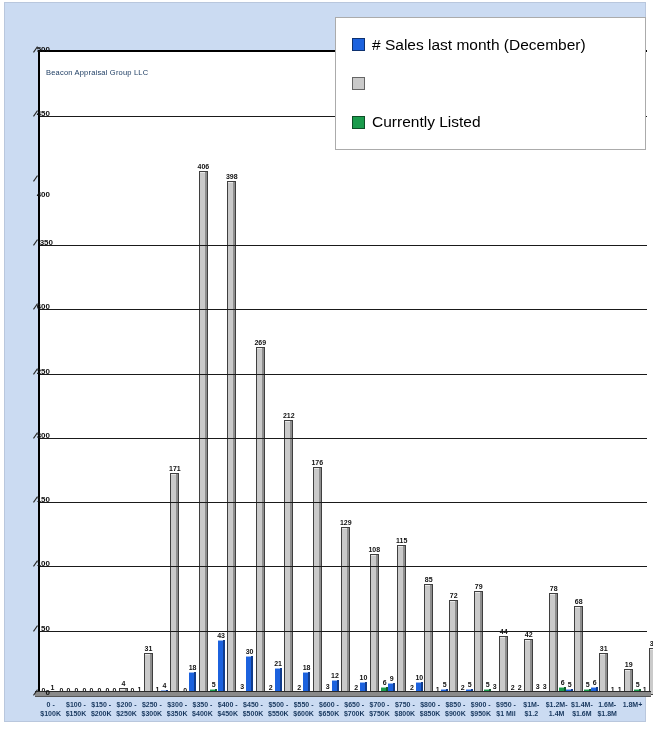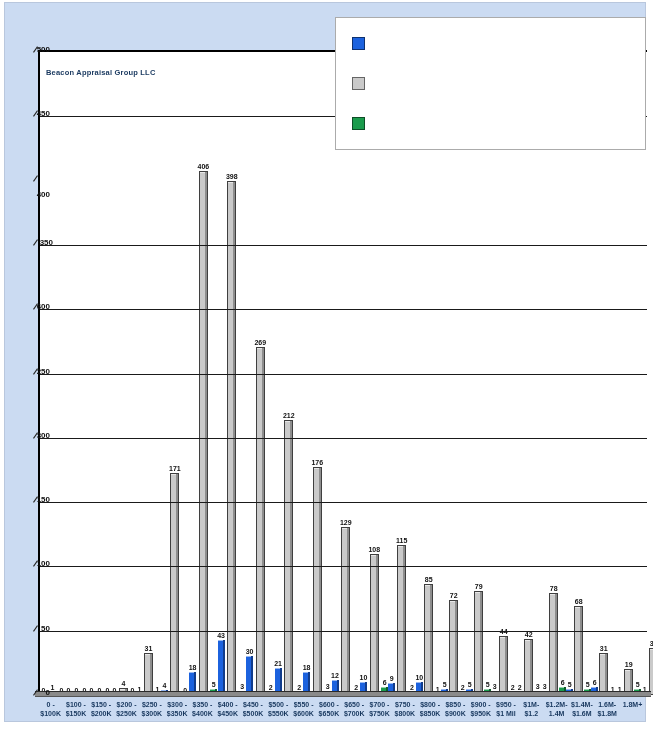--- a/index.html
+++ b/index.html
@@ -17,21 +17,21 @@
   }
   .plot{
     position:absolute;left:33px;top:47px;width:607px;height:643px;
     background:#ffffff;border-left:2px solid #000;border-top:2px solid #000;
   }
   .gridline{
     position:absolute;left:0;width:100%;height:1px;background:#1a1a1a;
   }
   .chart-title{
     position:absolute;left:6px;top:16px;
-    font-size:7.5px;font-weight:bold;letter-spacing:.2px;
+    font-size:7.5px;font-weight:normal;letter-spacing:.2px;
   }
   .bars-row{
     position:absolute;left:0;top:0;width:100%;height:100%;
     display:flex;align-items:flex-end;
   }
   .group{
     flex:1 1 0;height:100%;display:flex;align-items:flex-end;justify-content:center;gap:1px;
   }
   .bar-col{
     display:flex;flex-direction:column;align-items:center;justify-content:flex-end;height:100%;
@@ -468,26 +468,28 @@
         <div class="x-label">$1.4M-
 $1.6M</div>
         <div class="x-label">1.6M-
 $1.8M</div>
         <div class="x-label">1.8M+</div>
       </div>
 
     <div class="legend">
       <div class="legend-item">
         <span class="legend-swatch" style="background: rgb(28, 98, 222);"></span>
+        <span class="legend-text"># Sales last month (December)</span>
       </div>
       <div class="legend-item">
         <span class="legend-swatch" style="background: rgb(202, 202, 202);"></span>
       </div>
       <div class="legend-item">
         <span class="legend-swatch" style="background: rgb(26, 155, 76);"></span>
+        <span class="legend-text">Currently Listed</span>
       </div>
     </div>
 
   <div class="y-label" style="left: 1px; top: 43px;">500</div>
       <div class="y-tick" style="left: 27px; top: 46px;"></div>
       <div class="y-label" style="left: 1px; top: 107px;">450</div>
       <div class="y-tick" style="left: 27px; top: 110px;"></div>
       <div class="y-label" style="left: 1px; top: 188px;">400</div>
       <div class="y-tick" style="left: 27px; top: 175px;"></div>
       <div class="y-label" style="left: 4px; top: 236px;">350</div>

